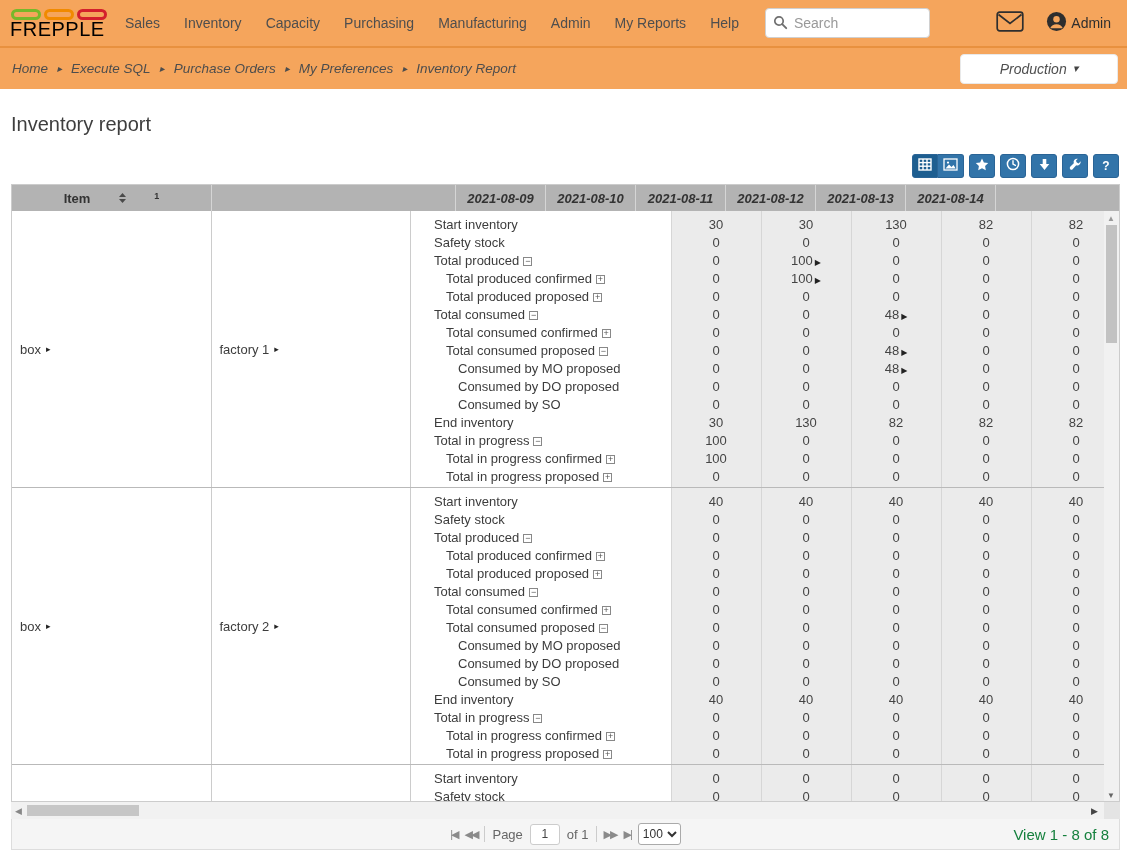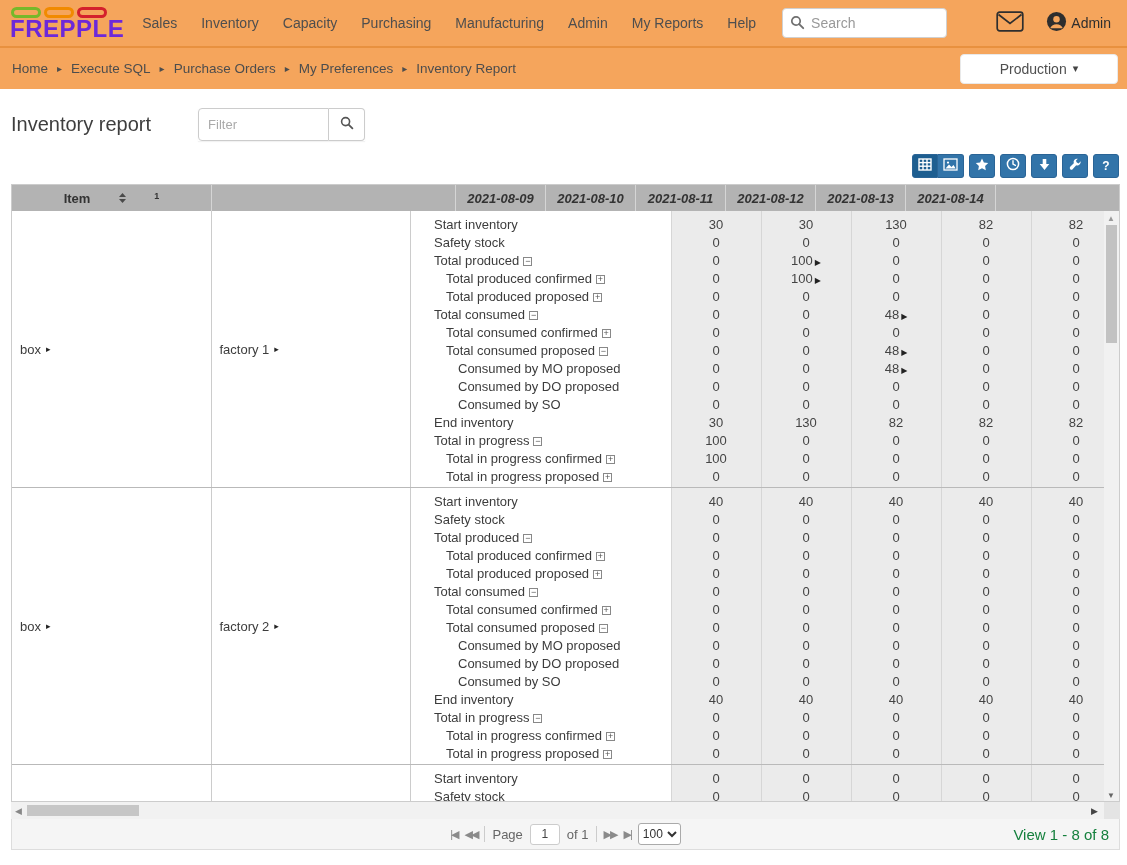--- a/index.html
+++ b/index.html
@@ -5,33 +5,33 @@
   * { margin:0; padding:0; box-sizing:border-box; }
   html,body { width:1127px; height:865px; overflow:hidden; background:#fff;
               font-family:"Liberation Sans", sans-serif; }
 
   
   .navbar { height:48px; background:#f5a55c; display:flex; align-items:center; border-bottom:2px solid #e8913f; }
   .logo { margin:0 18px 0 10px; display:flex; flex-direction:column; line-height:1; padding-top:2px;}
   .capsules { display:flex; gap:3px; margin-left:1px; }
   .capsule { width:30px; height:11px; border-radius:7px; border:3px solid; background:transparent; }
   .cap-green { border-color:#76b82a; } .cap-orange { border-color:#f18a00; } .cap-red { border-color:#d4202c; }
-  .logo-text { font-size:24px; font-weight:700; color:#6d28d9; letter-spacing:.5px; margin-top:-1px; }
+  .logo-text { font-size:20px; font-weight:400; color:#000000; letter-spacing:.5px; margin-top:-1px; }
   .nav-menus { display:flex; gap:24px; }
   .nav-item { font-size:14px; color:#4e4e4e; cursor:pointer; white-space:nowrap; }
   .nav-search { margin-left:26px; position:relative; }
   .nav-search input { width:165px; height:30px; border:1px solid #d0d0d0; border-radius:4px;
       padding:0 8px 0 28px; font-size:14px; color:#444; outline:none; font-family:inherit;}
   .nav-search input::placeholder { color:#999; }
   .nav-search .mag { position:absolute; left:8px; top:7px; }
   .nav-right { margin-left:auto; display:flex; align-items:center; gap:22px; padding-right:16px; }
   .nav-user { display:flex; align-items:center; gap:4px; font-size:14px; color:#2e2e2e; cursor:pointer;}
 
   
-  .crumbbar { height:41px; background:#f5a55c; display:flex; align-items:center; padding:0 9px 0 12px; }
+  .crumbbar { height:41px; background:#f5a55c; display:flex; align-items:center; padding:0 9px 0 12px;font-style:italic; }
   .crumbs { display:flex; align-items:center; gap:9px; font-size:13.5px; color:#4d4d4d; }
   .crumb { cursor:pointer; }
   .crumb-sep { font-size:10px; color:#4d4d4d; }
   .scenario-btn { margin-left:auto; width:158px; height:30px; background:#fff; border:1px solid #e9e9e9;
       border-radius:4px; font-size:14px; color:#4f4f4f; display:flex; align-items:center; justify-content:center;
       gap:6px; cursor:pointer; }
   .scenario-btn .dcaret { font-size:11px; color:#444; }
 
   
   .title-row { display:flex; align-items:center; margin:17px 0 0 11px; height:36px; }
@@ -175,31 +175,20 @@
       <span class="crumb">Inventory Report</span>
     </div>
   <div class="scenario-btn">
     <span>Production</span>
     <span class="dcaret">▾</span>
   </div>
 </div>
 
 <div class="title-row">
   <h1 class="page-title">Inventory report</h1>
-  <div class="filter-group">
-    <input type="text" placeholder="Filter" style="">
-    <button class="filter-btn">
-      <span>
-        <svg width="14" height="14" viewBox="0 0 14 14">
-            <circle cx="5.6" cy="5.6" r="4" fill="none" stroke="#555" stroke-width="1.6"></circle>
-            <line x1="8.6" y1="8.6" x2="12.4" y2="12.4" stroke="#555" stroke-width="1.8" stroke-linecap="round"></line>
-          </svg>
-      </span>
-    </button>
-  </div>
 </div>
 
 <div class="toolbar">
   <div class="tb-group">
     <div class="tb-btn active">
       <span>
         <svg width="14" height="13" viewBox="0 0 14 13">
             <rect x="1" y="1" width="12" height="11" fill="none" stroke="#fff" stroke-width="1.4"></rect>
             <line x1="1" y1="4.6" x2="13" y2="4.6" stroke="#fff" stroke-width="1.4"></line>
             <line x1="1" y1="8.2" x2="13" y2="8.2" stroke="#fff" stroke-width="1.4"></line>

